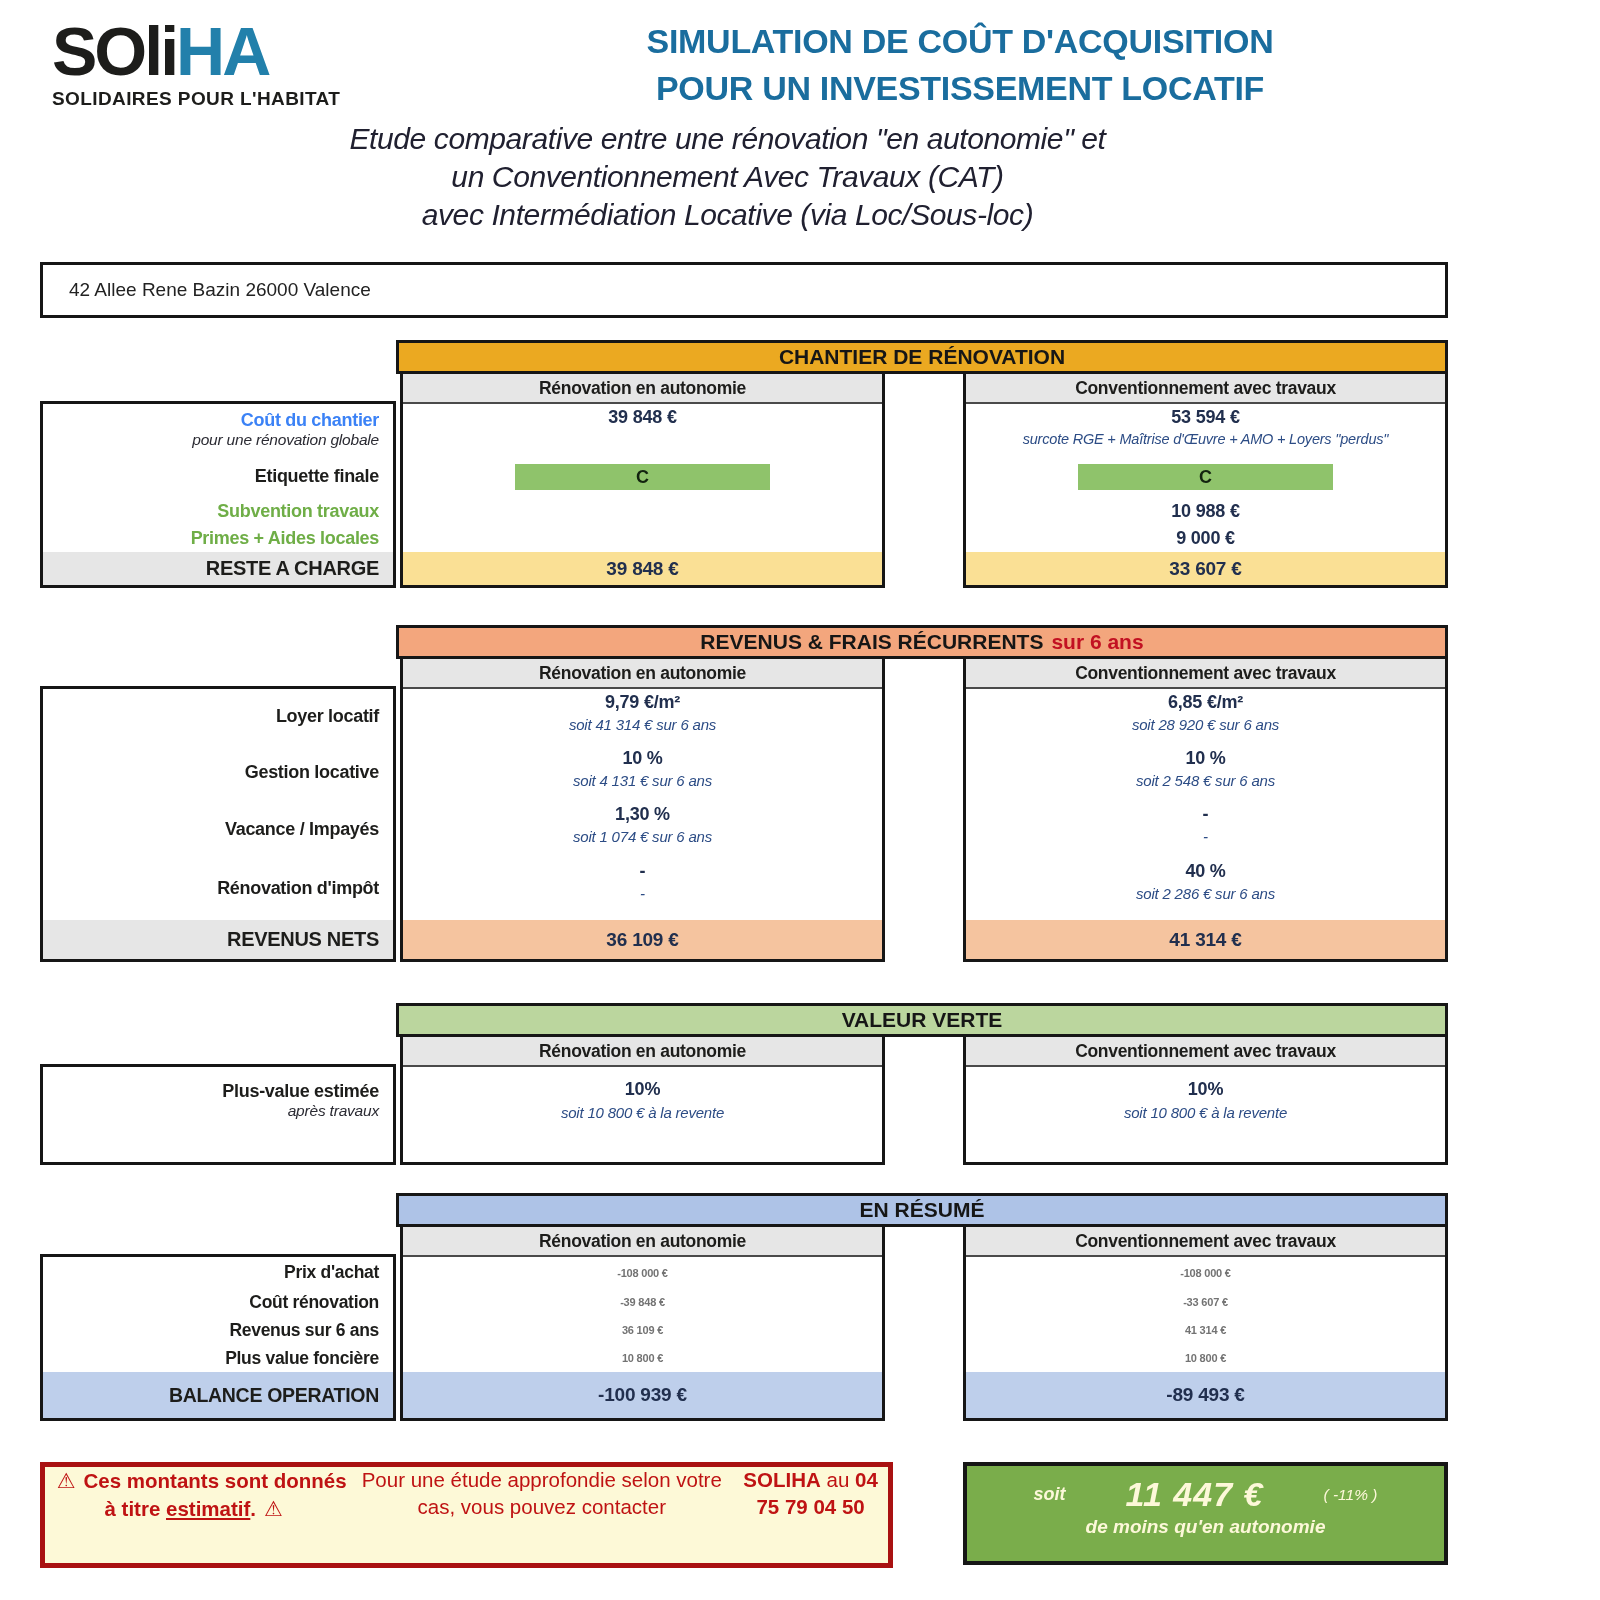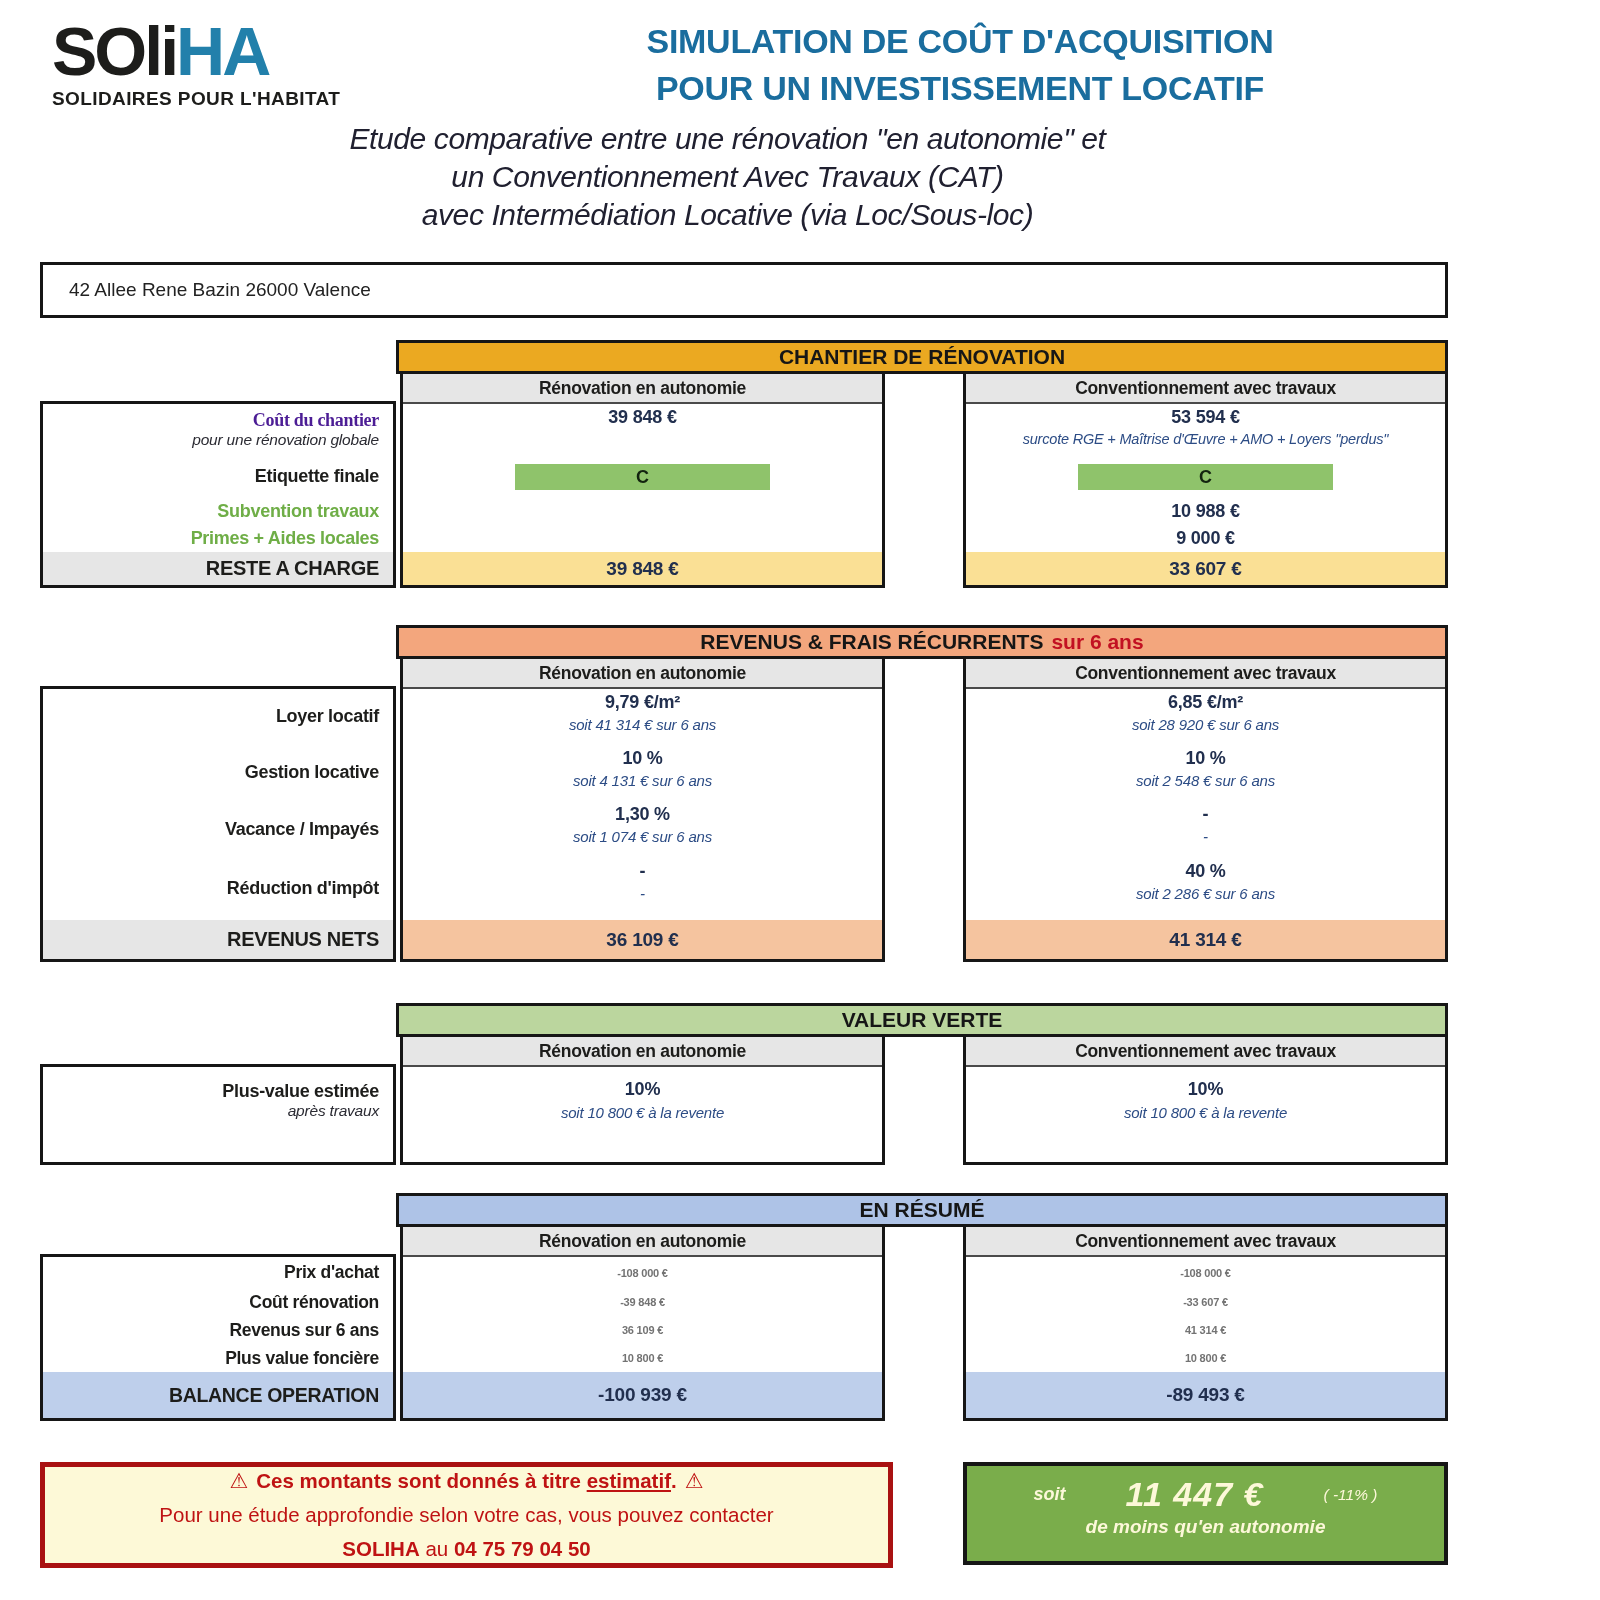--- a/index.html
+++ b/index.html
@@ -36,21 +36,21 @@
   .col.left{left:360px;}
   .col.right{left:923px;}
   .colhead{height:30px;background:#e6e6e6;border-bottom:2px solid #4a4a4a;box-sizing:border-box;
            display:flex;align-items:center;justify-content:center;font-weight:700;font-size:17.5px;letter-spacing:-.3px;}
   .labels{position:absolute;left:0;top:61px;bottom:0;width:356px;border:3px solid #161616;box-sizing:border-box;background:#fff;}
 
   
   .lrow{display:flex;flex-direction:column;justify-content:center;align-items:flex-end;
         padding-right:14px;box-sizing:border-box;text-align:right;line-height:1.18;}
   .lab{font-weight:700;font-size:18px;letter-spacing:-.3px;color:#1d1d1b;}
-  .lab.red{color:#4c1d95;font-family:Liberation Serif, serif;}
+  .lab.red{color:#3b82f6;}
   .lab.green{color:#6fae47;}
   .lab.small4{font-size:17.5px;}
   .sublab{font-style:italic;font-size:15.5px;color:#2b2b33;letter-spacing:-.2px;}
   .lrow.total{background:#e6e6e6;}
   .lrow.total .lab{font-size:20px;}
   .lrow.total-blue{background:#becfeb;}
   .lrow.total-blue .lab{font-size:19.5px;}
 
   
   .vrow{display:flex;flex-direction:column;align-items:center;justify-content:flex-start;
@@ -66,21 +66,21 @@
           color:#212f4e;box-sizing:border-box;letter-spacing:-.2px;}
   .bg-yellow{background:#fae095;}
   .bg-salmonlight{background:#f5c49f;}
   .bg-bluelight{background:#becfeb;}
   .v4row{display:flex;align-items:center;justify-content:center;box-sizing:border-box;}
   .v4{font-weight:700;font-size:11px;color:#737373;letter-spacing:-.2px;}
 
   
   .bottom{position:absolute;left:40px;top:1462px;width:1408px;display:flex;align-items:flex-start;}
   .warnbox{width:853px;height:106px;box-sizing:border-box;border:5px solid #a91111;background:#fdf9d7;
-           color:#bf1313;text-align:center;display:flex;flex-direction:column;justify-content:space-between;
+           color:#bf1313;text-align:center;display:flex;flex-direction:row;justify-content:flex-end;
            line-height:1.3;font-size:20.5px;}
   .warnbox .b{font-weight:700;}
   .warn-ico{font-size:21px;margin:0 8px;}
   .underl{text-decoration:underline;font-weight:700;}
   .spacer{width:70px;}
   .greenbox{width:485px;height:103px;box-sizing:border-box;border:4px solid #161616;background:#7aad4b;
             color:#fdf8d9;font-style:italic;font-weight:700;padding-top:9px;}
   .green-line1{display:flex;align-items:center;justify-content:center;gap:60px;}
   .green-soit{font-size:18px;}
   .green-amount{font-size:34px;letter-spacing:1px;}
@@ -170,21 +170,21 @@
     <div class="lrow" style="height:56px">
         <span class="lab">Loyer locatif</span>
       </div>
     <div class="lrow" style="height:56px">
         <span class="lab">Gestion locative</span>
       </div>
     <div class="lrow" style="height:57px">
         <span class="lab">Vacance / Impayés</span>
       </div>
     <div class="lrow" style="height:62px">
-        <span class="lab">Réduction d'impôt</span>
+        <span class="lab">Rénovation d'impôt</span>
       </div>
     <div class="lrow total" style="height:39px">
         <span class="lab">REVENUS NETS</span>
       </div>
   </div>
   <div class="col left">
     <div class="colhead">Rénovation en autonomie</div>
     <div class="vrow" style="height:56px">
         <span class="v">9,79 €/m²</span>
         <span class="note">soit 41 314 € sur 6 ans</span>

